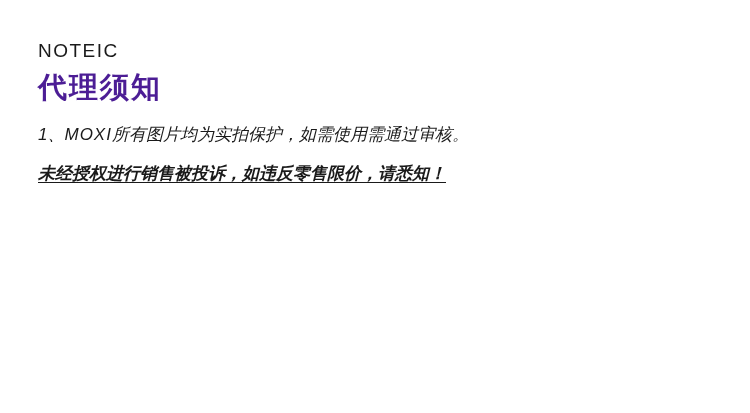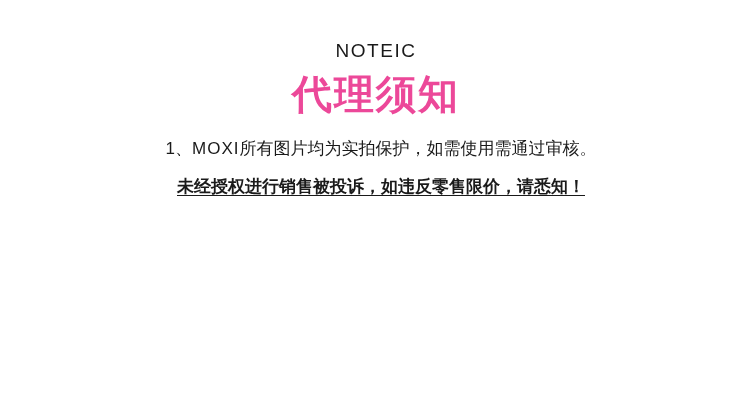--- a/index.html
+++ b/index.html
@@ -13,40 +13,40 @@
     font-family: "Liberation Sans", "DejaVu Sans", sans-serif;
     color: #1a1a1a;
     overflow: hidden;
   }
   .page {
     position: relative;
     width: 750px;
     height: 413px;
     box-sizing: border-box;
     padding: 40px 36px 0 36px;
-    text-align: center;
   }
   .eyebrow {
     font-size: 19px;
     letter-spacing: 1.5px;
     color: #1a1a1a;
     font-weight: 400;
     line-height: 1.2;
     margin: 0 0 6px 2px;
   }
   .title {
-    font-size: 40px;
+    font-size: 29px;
     font-weight: 700;
     letter-spacing: 2px;
-    color: #ec4899;
+    color: #4c1d95;
     line-height: 1.25;
     margin: 0 0 18px 2px;
   }
   .lines {
-    margin-left: 12px;
+    margin-left: 2px;
+    font-style: italic;
   }
   .line {
     font-size: 17px;
     line-height: 1.45;
     color: #1a1a1a;
     margin-bottom: 14px;
     white-space: nowrap;
   }
   .u {
     text-decoration: underline;

